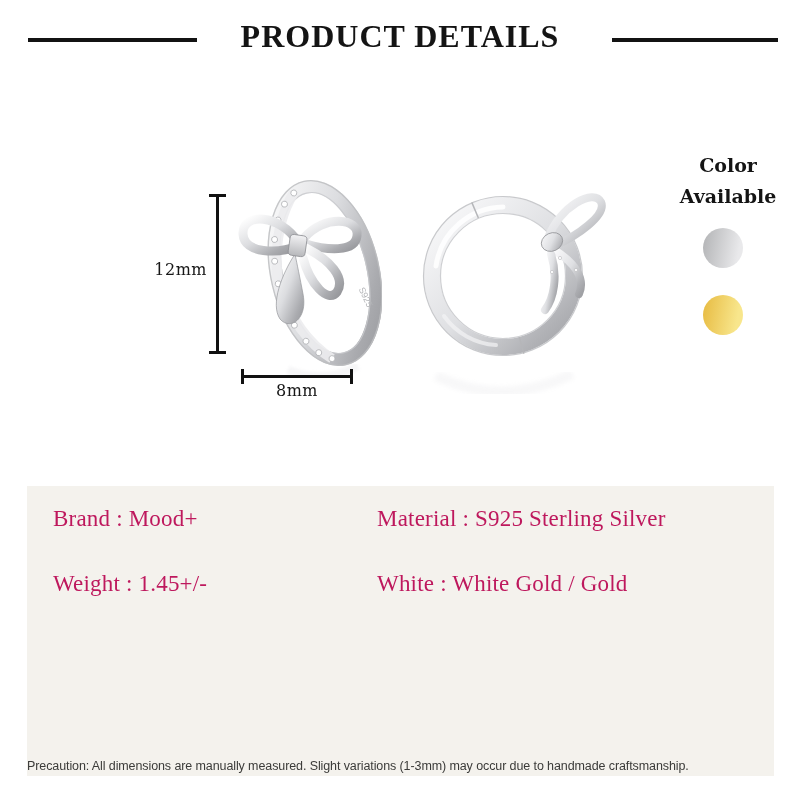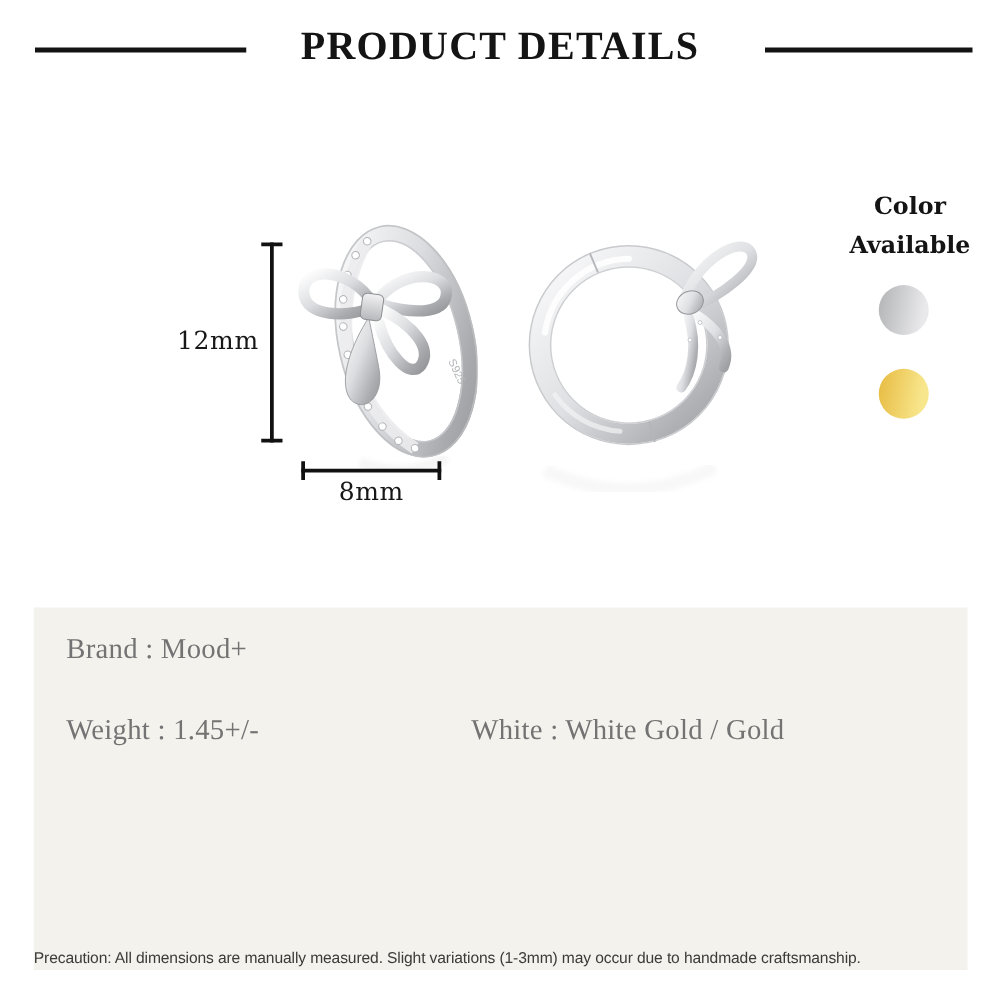--- a/index.html
+++ b/index.html
@@ -7,21 +7,21 @@
         font-family:"Liberation Serif",serif;color:#1c1c1c;padding-left:32px;}
 
   
   .hline{position:absolute;height:4px;background:#131313;top:38px;}
   .hline.left{left:28px;width:169px;}
   .hline.right{left:612px;width:166px;}
   .title{position:absolute;top:18px;left:0;width:800px;text-align:center;
          font-size:32px;font-weight:700;letter-spacing:1px;color:#141414;}
 
   
-  .dim-label{position:absolute;font-family:"DejaVu Serif",serif;font-size:20px;color:#171717;letter-spacing:.5px;}
+  .dim-label{position:absolute;font-family:"DejaVu Serif",serif;font-size:16px;color:#171717;letter-spacing:.5px;}
   #dimH-label{left:118px;top:260px;width:89px;text-align:right;}
   #dimW-label{left:252px;top:381px;width:90px;text-align:center;}
   .vdim{position:absolute;left:209px;top:194px;width:17px;height:160px;}
   .vdim .cap{position:absolute;left:0;width:17px;height:3px;background:#111;}
   .vdim .cap.top{top:0;} .vdim .cap.bot{bottom:0;}
   .vdim .bar{position:absolute;left:7px;top:0;bottom:0;width:3px;background:#111;}
   .hdim{position:absolute;left:241px;top:369px;width:112px;height:15px;}
   .hdim .cap{position:absolute;top:0;width:3px;height:15px;background:#111;}
   .hdim .cap.l{left:0;} .hdim .cap.r{right:0;}
   .hdim .bar{position:absolute;left:0;right:0;top:6px;height:3px;background:#111;}
@@ -33,21 +33,21 @@
 
   
   .avail-title{position:absolute;left:663px;top:150px;width:130px;text-align:center;
                font-family:"DejaVu Serif",serif;font-weight:700;font-size:19px;line-height:31px;color:#141414;}
   .swatch{position:absolute;left:703px;width:40px;height:40px;border-radius:50%;}
   .swatch.silver{top:228px;background:linear-gradient(100deg,#b7b8ba 8%,#e9e9eb 85%);}
   .swatch.gold{top:295px;background:linear-gradient(100deg,#e8bd45 5%,#f8e68c 82%);}
 
   
   .panel{position:absolute;left:27px;top:486px;width:747px;height:291px;background:#f4f2ed;}
-  .spec{position:absolute;font-size:23px;color:#737373;letter-spacing:.2px;white-space:nowrap;}
+  .spec{position:absolute;font-size:23px;color:#be185d;letter-spacing:.2px;white-space:nowrap;}
   #spec-brand{left:26px;top:20px;}
   #spec-material{left:350px;top:20px;}
   #spec-weight{left:26px;top:85px;}
   #spec-colour{left:350px;top:85px;}
   #spec-size{left:29px;top:156px;}
   #spec-inner{left:24px;top:223px;}
   .precaution{position:absolute;left:0;top:273px;width:747px;text-align:left;
               font-family:"Liberation Sans",sans-serif;font-size:12.5px;color:#3b3b39;letter-spacing:-.1px;}
 </style>
 </head>
@@ -162,18 +162,19 @@
 
   <div class="avail-title">
     <div>Color</div>
     <div>Available</div>
   </div>
   <div class="swatch silver"></div>
   <div class="swatch gold"></div>
 
   <div class="panel">
     <div class="spec" id="spec-brand">Brand : Mood+</div>
+    <div class="spec" id="spec-material">Material : S925 Sterling Silver</div>
     <div class="spec" id="spec-weight">Weight : 1.45+/-</div>
     <div class="spec" id="spec-colour">White : White Gold / Gold</div>
     <div class="precaution">Precaution: All dimensions are manually measured. Slight variations (1-3mm) may occur due to handmade craftsmanship.</div>
   </div>
 
 </div>
 
 </body></html>

